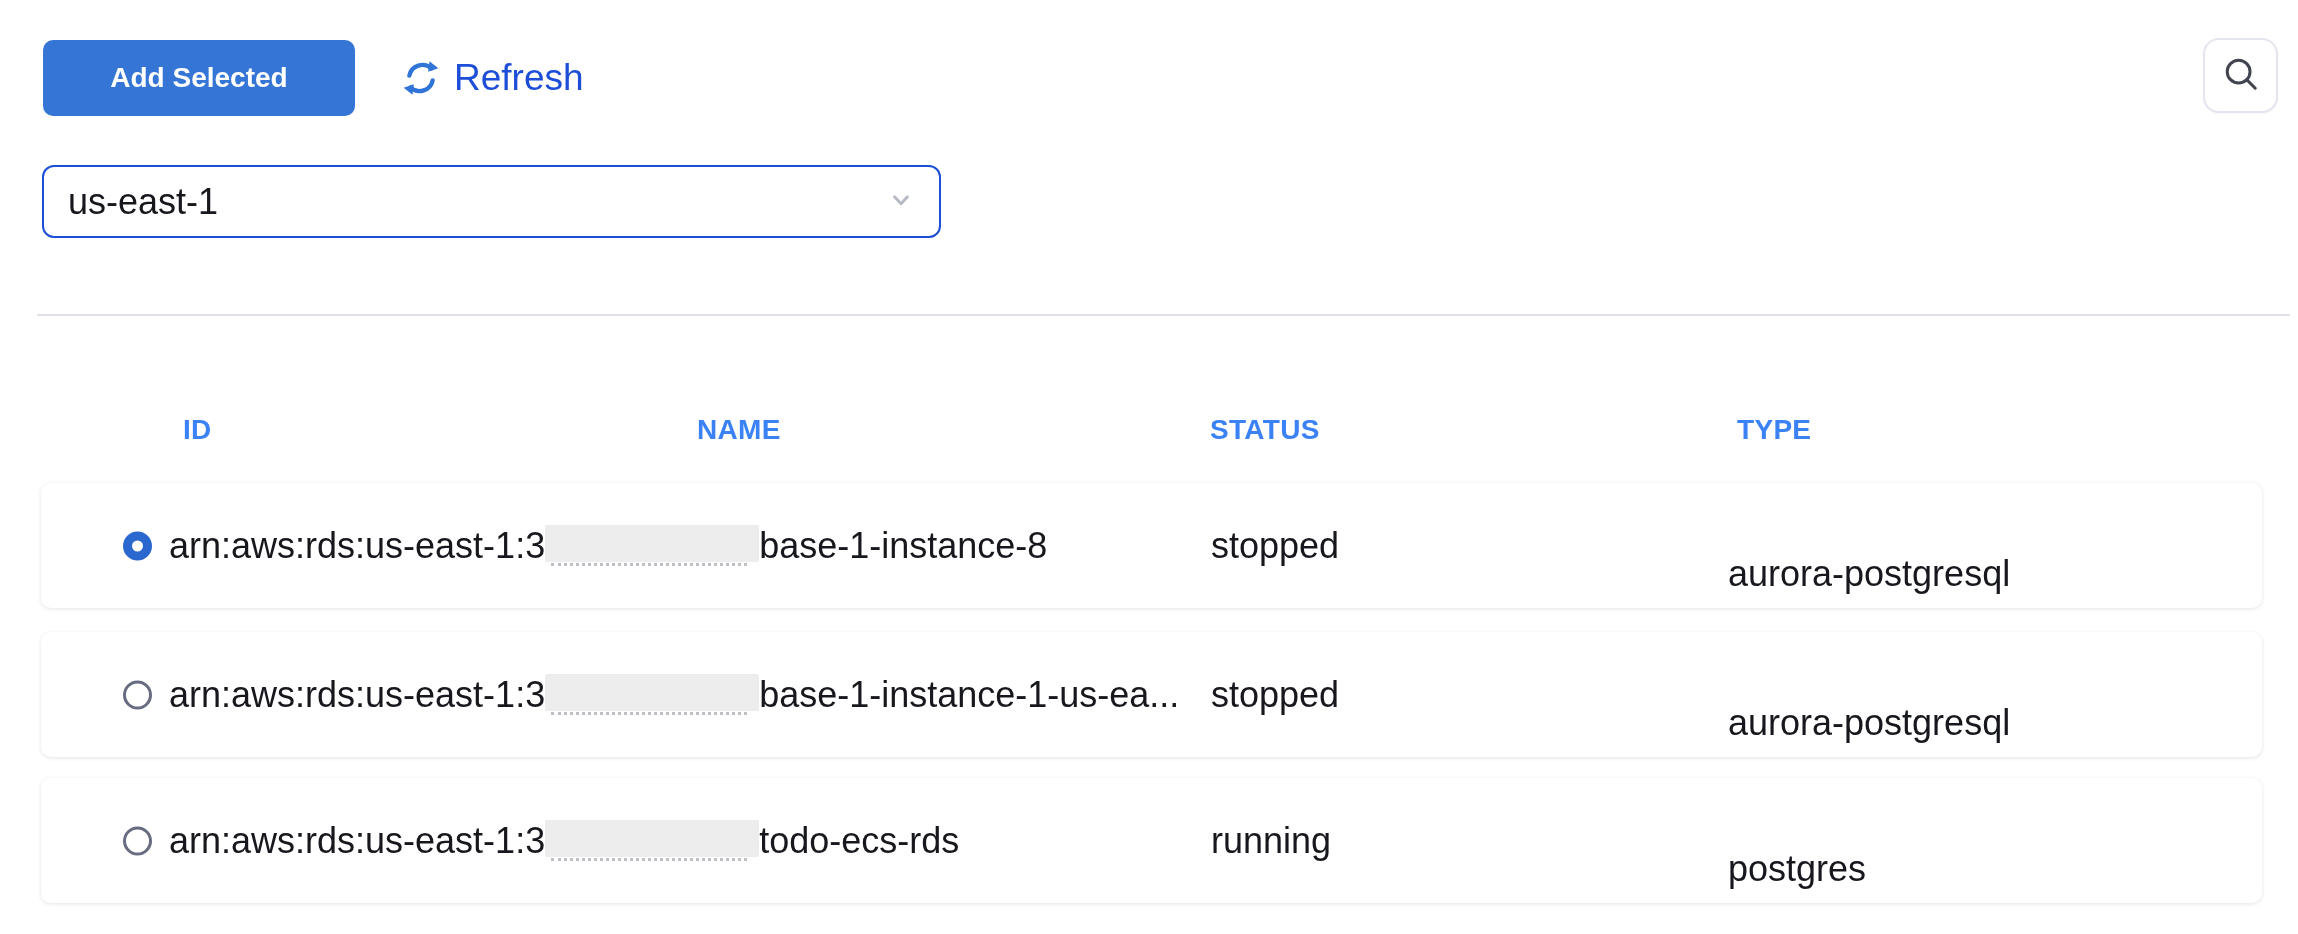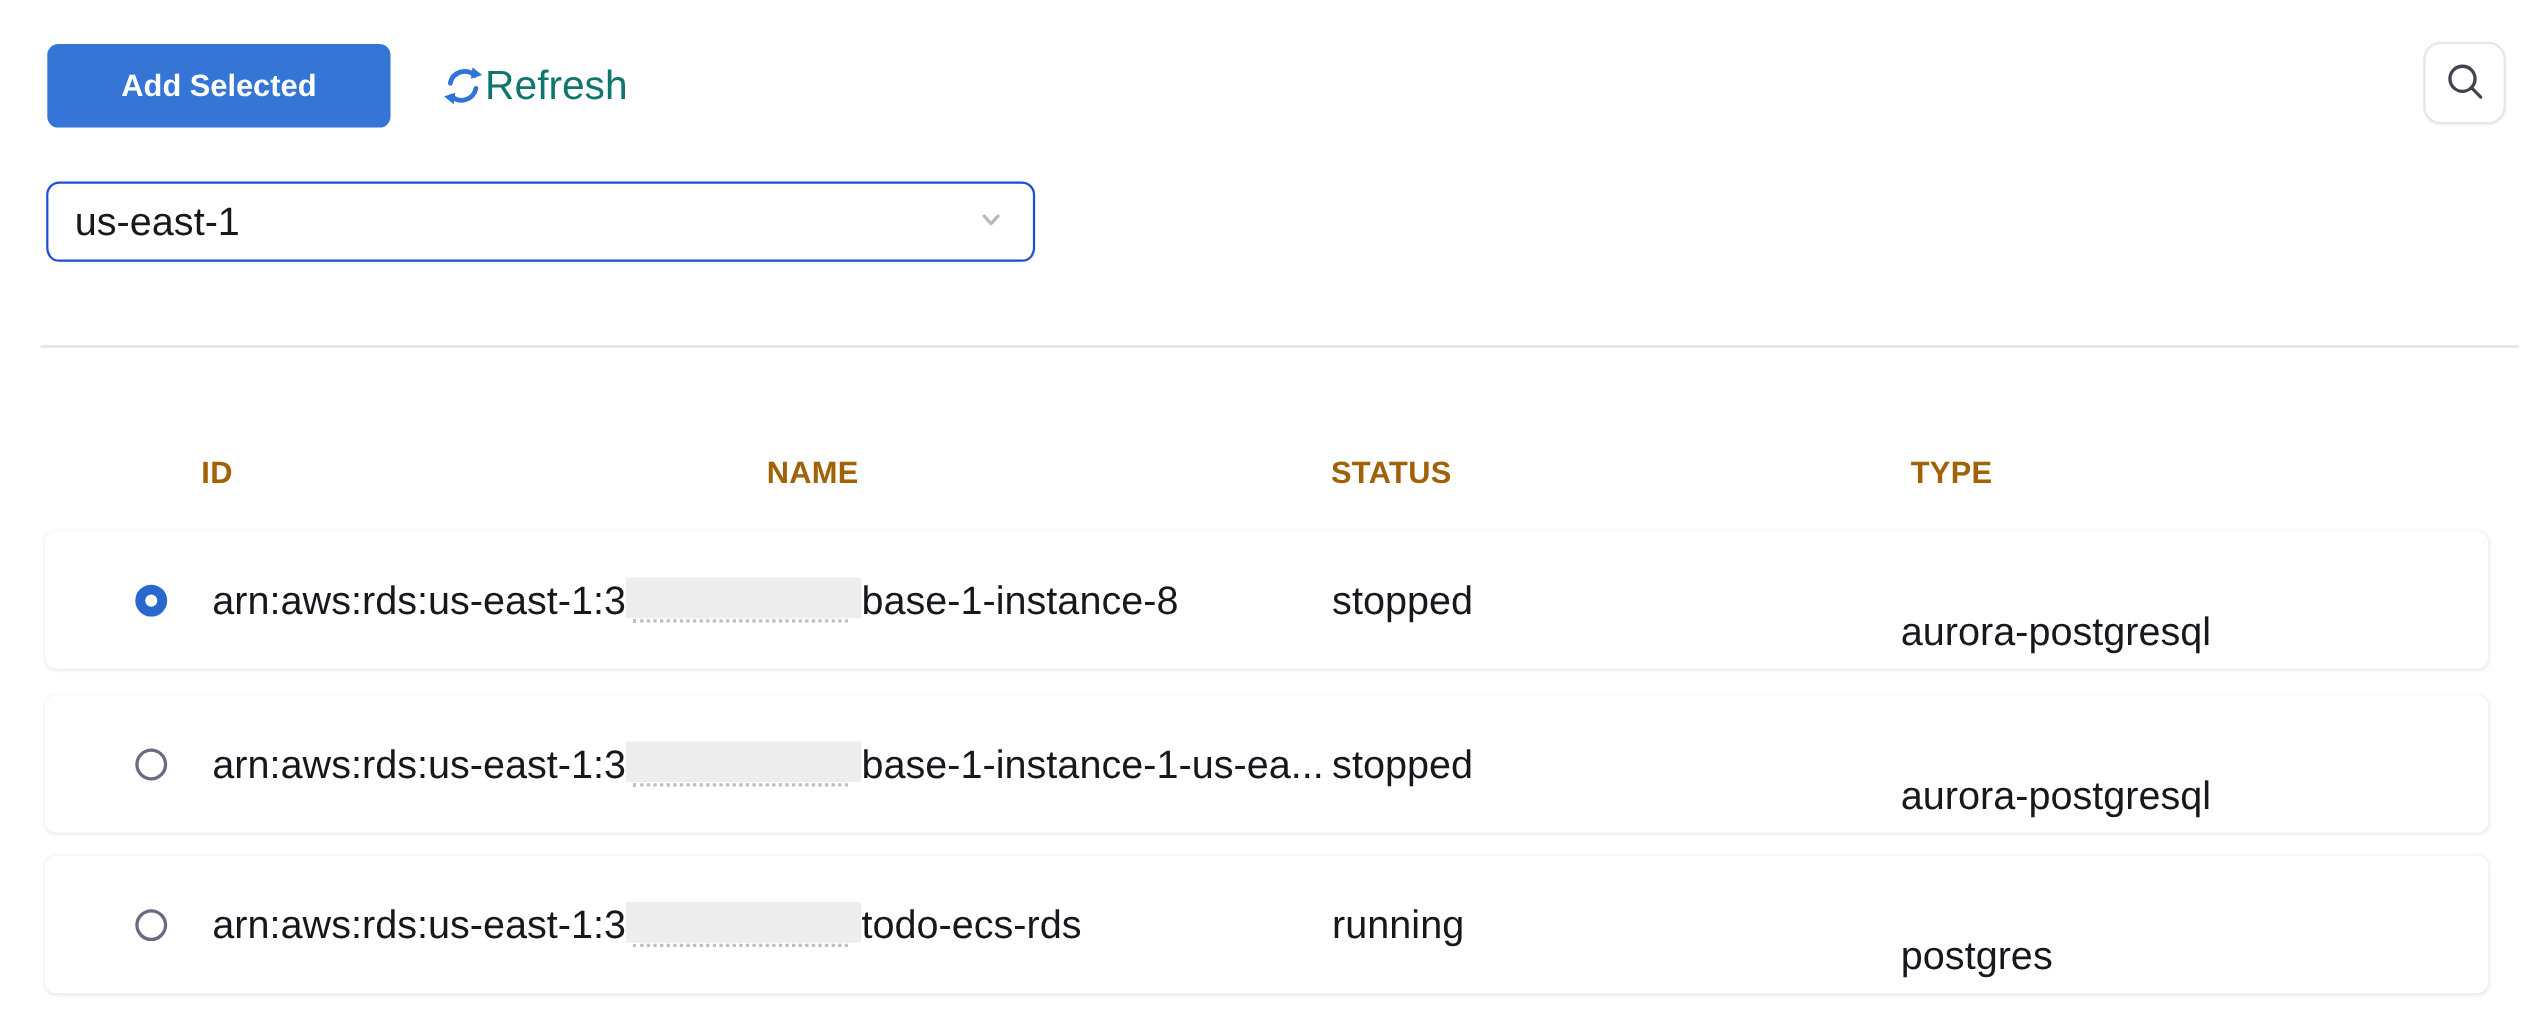--- a/index.html
+++ b/index.html
@@ -10,21 +10,21 @@
 
   
   .add-btn{
     position:absolute;left:43px;top:40px;width:312px;height:76px;
     background:#3575d6;border:none;border-radius:10px;
     color:#ffffff;font-weight:700;font-size:28px;font-family:inherit;
     display:flex;align-items:center;justify-content:center;cursor:pointer;
   }
   .refresh-link{
     position:absolute;left:401px;top:40px;height:76px;
-    display:flex;align-items:center;color:#0f766e;cursor:pointer;
+    display:flex;align-items:center;gap:13px;color:#1d4ed8;cursor:pointer;
   }
   .refresh-link .lbl{font-size:37px;font-weight:500;}
   .refresh-link svg{display:block;}
   .search-btn{
     position:absolute;left:2203px;top:38px;width:75px;height:75px;
     background:#ffffff;border:2px solid #e3e5ef;border-radius:16px;
     display:flex;align-items:center;justify-content:center;cursor:pointer;
     box-shadow:0 1px 2px rgba(20,24,40,.04);
   }
 
@@ -36,40 +36,40 @@
     padding-left:24px;cursor:pointer;box-shadow:0 1px 2px rgba(20,24,40,.03);
   }
   .region-select .value{font-size:36px;color:#17181d;}
   .region-select .chev{position:absolute;right:22px;top:50%;transform:translateY(-50%);}
 
   
   .divider{position:absolute;left:37px;top:314px;width:2253px;height:2px;background:#dfe2ea;}
 
   
   .thead span{
-    position:absolute;top:414px;font-size:28px;font-weight:700;color:#a16207;letter-spacing:.3px;
+    position:absolute;top:414px;font-size:28px;font-weight:700;color:#3b82f6;letter-spacing:.3px;
   }
   .th-id{left:183px;} .th-name{left:697px;} .th-status{left:1210px;} .th-type{left:1737px;}
 
   
   .row{
     position:absolute;left:41px;width:2221px;height:125px;background:#ffffff;
     border-radius:10px;box-shadow:0 1px 4px rgba(24,30,50,.12);cursor:pointer;
   }
   .row-1{top:483px;} .row-2{top:632px;} .row-3{top:778px;}
 
   .radio{
     position:absolute;left:82px;top:50%;transform:translateY(-50%);
     width:29px;height:29px;border-radius:50%;box-sizing:border-box;
     border:3px solid #686c80;background:#ffffff;cursor:pointer;
   }
   .radio--selected{border:9px solid #2a68cf;}
 
   .idcell{
-    position:absolute;left:152px;top:0;height:100%;display:flex;align-items:center;
+    position:absolute;left:128px;top:0;height:100%;display:flex;align-items:center;
     font-size:36px;white-space:nowrap;color:#17181d;
   }
   .redact{position:relative;display:inline-block;width:214px;height:46px;flex:0 0 auto;}
   .redact .blurbox{position:absolute;top:2px;left:0;right:0;height:37px;background:#ededed;border-radius:2px;}
   .redact .remnant{position:absolute;bottom:3px;left:6px;right:12px;border-bottom:3px dotted #7c808a;opacity:.5;}
 
   .cell{position:absolute;top:50%;transform:translateY(-50%);font-size:36px;color:#17181d;white-space:nowrap;}
   .cell-status{left:1170px;}
   .cell-type{left:1687px;margin-top:28px;}
 </style>

